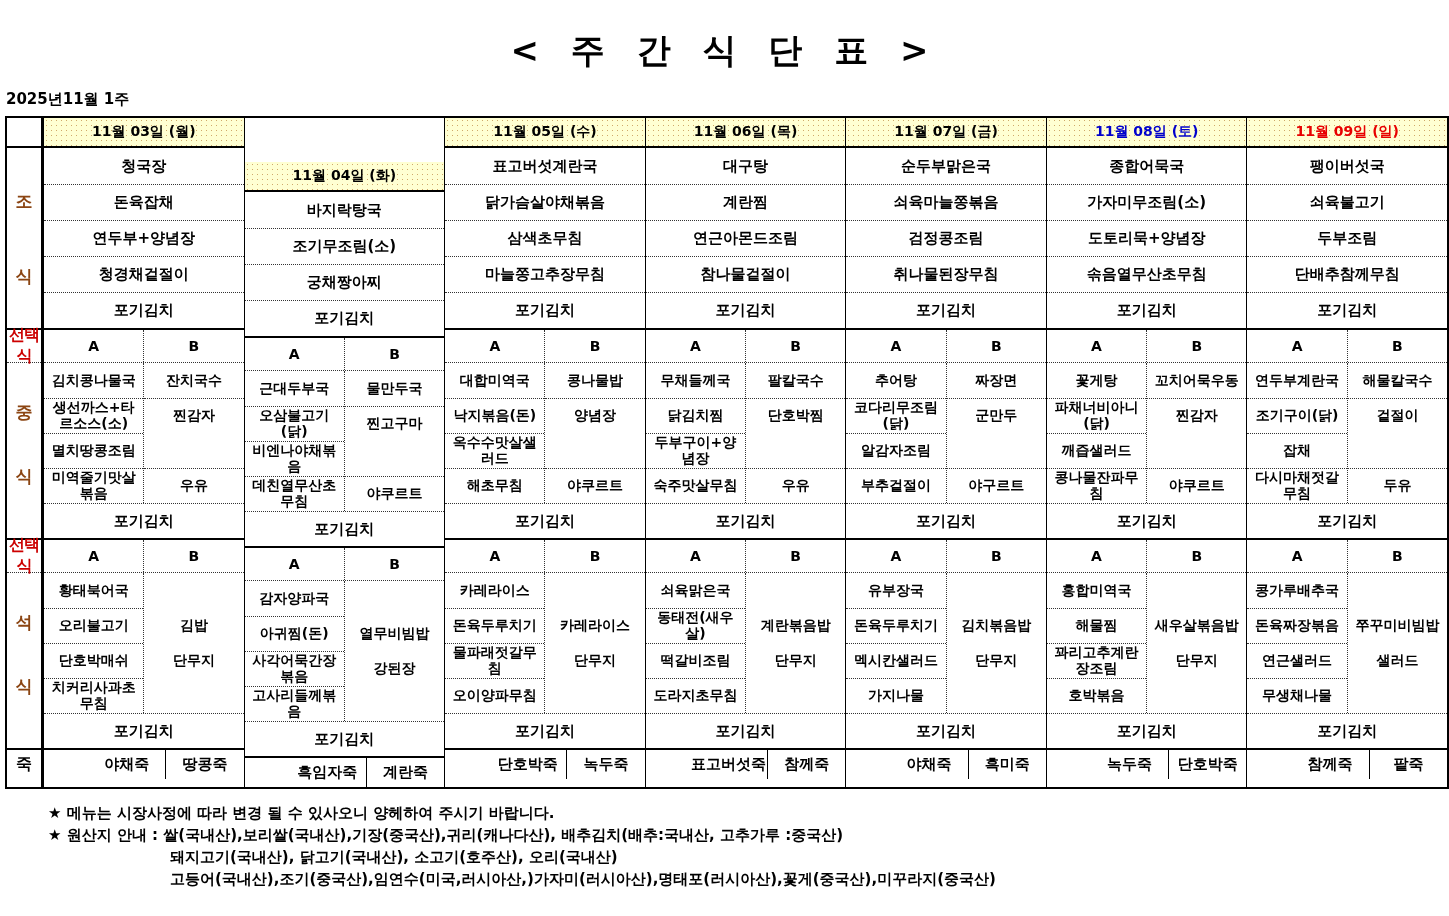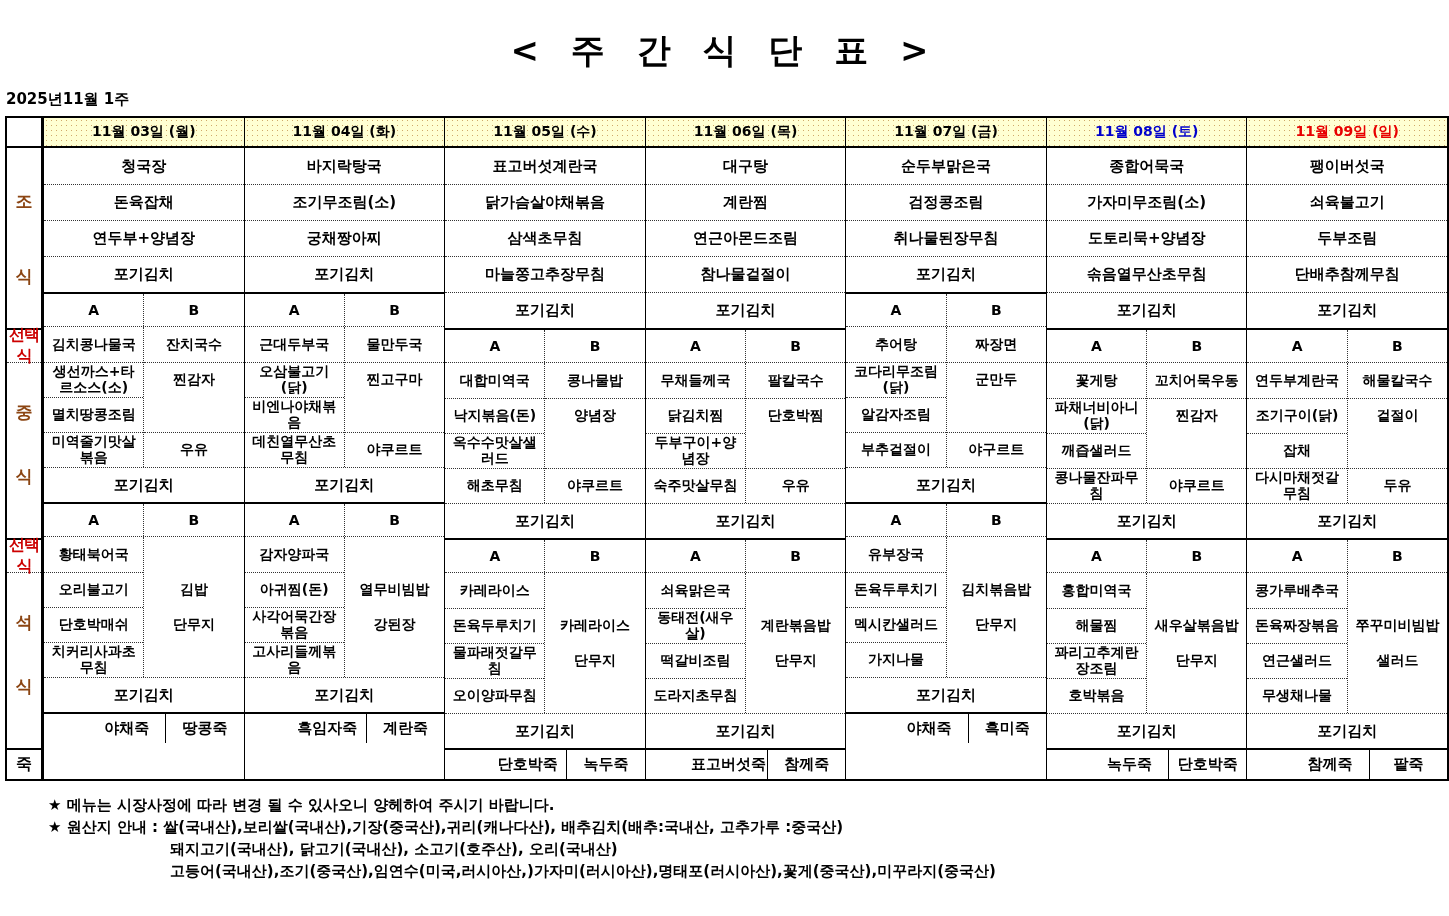--- a/index.html
+++ b/index.html
@@ -95,20 +95,21 @@
       <div class="lbl sec-porridge">죽</div>
     </div>
     <div id="days-container" class="days">
   <div class="day-col">
     <div class="cell day-header" style="color: rgb(0, 0, 0);">11월 03일 (월)</div>
 
     <div class="section bf">
       <div class="cell">청국장</div>
       <div class="cell">돈육잡채</div>
       <div class="cell">연두부+양념장</div>
+      <div class="cell">청경채겉절이</div>
       <div class="cell">포기김치</div>
     </div>
 
     <div class="sel-row">
       <div class="half">A</div>
       <div class="half b">B</div>
     </div>
 
     <div class="ab">
       <div class="half cola">
@@ -148,21 +149,21 @@
 
     <div class="cell kimchi">포기김치</div>
 
     <div class="porridge">
       <div class="half">야채죽</div>
       <div class="half pb">땅콩죽</div>
     </div>
   </div>
 
   <div class="day-col">
-    <div class="cell day-header" style="color: rgb(0, 0, 0);">11월 04일 (화)</div>
+    <div class="cell day-header" style="color: rgb(0, 0, 0); margin-top: 44px;">11월 04일 (화)</div>
 
     <div class="section bf">
       <div class="cell">바지락탕국</div>
       <div class="cell">조기무조림(소)</div>
       <div class="cell">궁채짱아찌</div>
       <div class="cell">포기김치</div>
     </div>
 
     <div class="sel-row">
       <div class="half">A</div>
@@ -331,20 +332,21 @@
       <div class="half">표고버섯죽</div>
       <div class="half pb">참께죽</div>
     </div>
   </div>
 
   <div class="day-col">
     <div class="cell day-header" style="color: rgb(0, 0, 0);">11월 07일 (금)</div>
 
     <div class="section bf">
       <div class="cell">순두부맑은국</div>
+      <div class="cell">쇠육마늘쫑볶음</div>
       <div class="cell">검정콩조림</div>
       <div class="cell">취나물된장무침</div>
       <div class="cell">포기김치</div>
     </div>
 
     <div class="sel-row">
       <div class="half">A</div>
       <div class="half b">B</div>
     </div>
 

